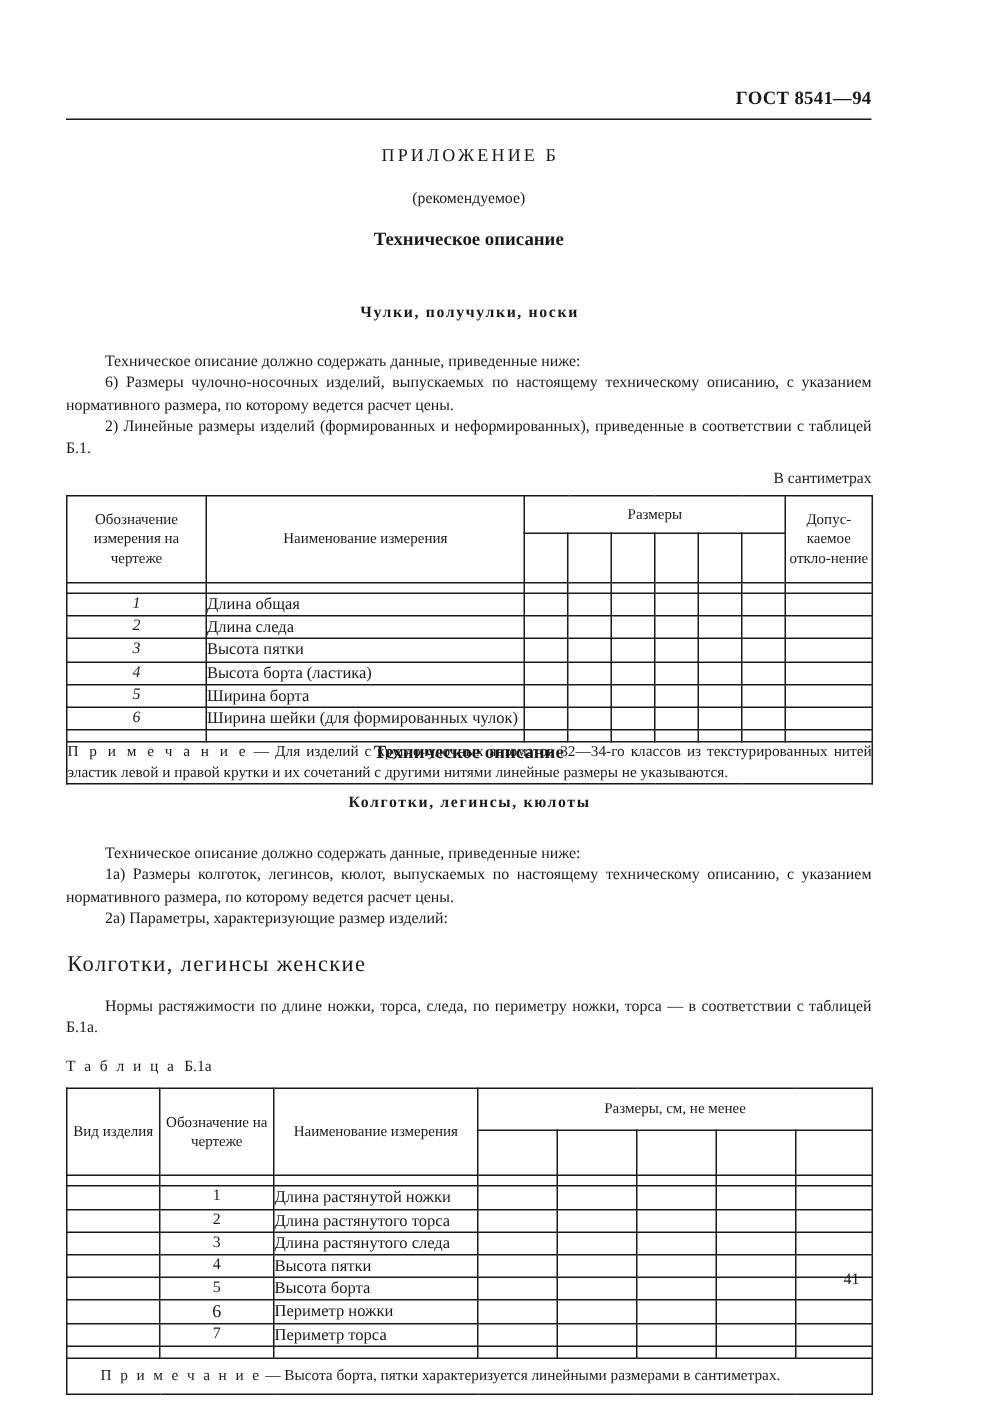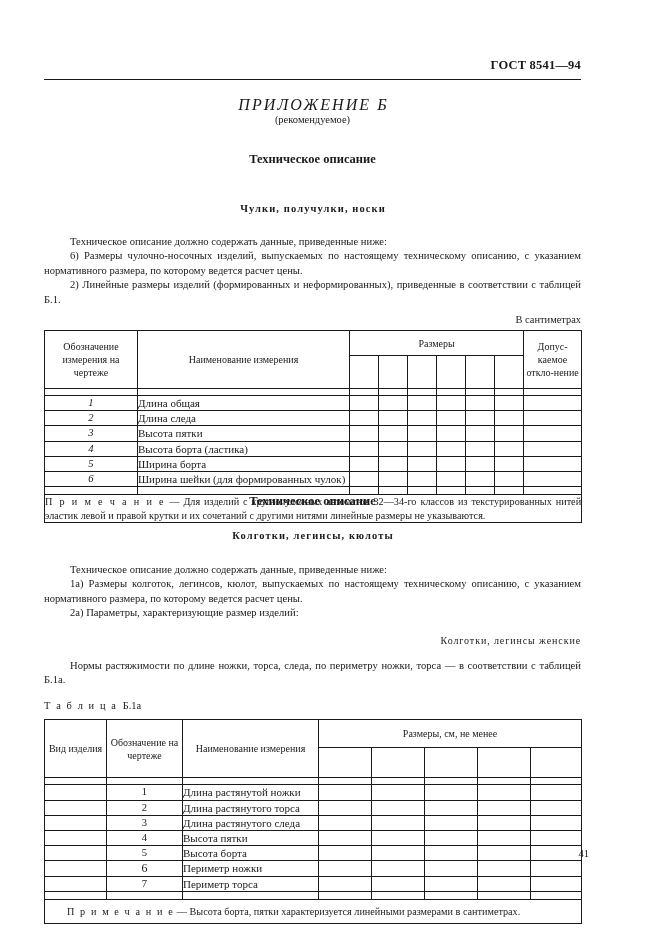--- a/index.html
+++ b/index.html
@@ -51,28 +51,27 @@
 
   
   .appendix {
     position: absolute;
     left: 44px;
     top: 96px;
     width: 537px;
     text-align: center;
   }
   .appendix .line1 {
-    font-size: 16px;
+    font-size: 12px;
     letter-spacing: 2.1px;
     text-indent: 2.1px;
-    font-style: italic;
   }
   .appendix .line2 {
     font-size: 10.5px;
-    margin-top: 0;
+    margin-top: 16px;
   }
 
   
   .sec-title {
     text-align: center;
     font-size: 12.5px;
     font-weight: bold;
   }
   .sec-sub {
     text-align: center;
@@ -87,22 +86,22 @@
     margin: 0;
     font-size: 10.6px;
     line-height: 14.4px;
     text-align: justify;
     text-justify: inter-word;
   }
   p.ind {
     text-indent: 26px;
   }
   .center-sub {
-    text-align: right;
-    font-size: 10px;
+    text-align: left;
+    font-size: 15px;
     letter-spacing: 0.9px;
     text-indent: 0.9px;
   }
 
   
   .tcap {
     font-size: 10.4px;
     letter-spacing: 1.6px;
   }
   .tcap .nosp { letter-spacing: 0; }
@@ -157,21 +156,21 @@
     text-align: justify;
     padding: 4px 7px 4px 7px;
     border-top: 1px solid #1a1a1a !important;
   }
   .notecell .lbl { letter-spacing: 1.6px; }
   .notecell.single { text-align: left; padding: 5px 7px 5px 22px; }
 
   
   .pageno {
     position: absolute;
-    left: 52px;
+    left: 36px;
     top: 848px;
     width: 537px;
     text-align: right;
     font-size: 10.6px;
   }
 </style>
 </head>
 <body>
 
 <div class="page">

